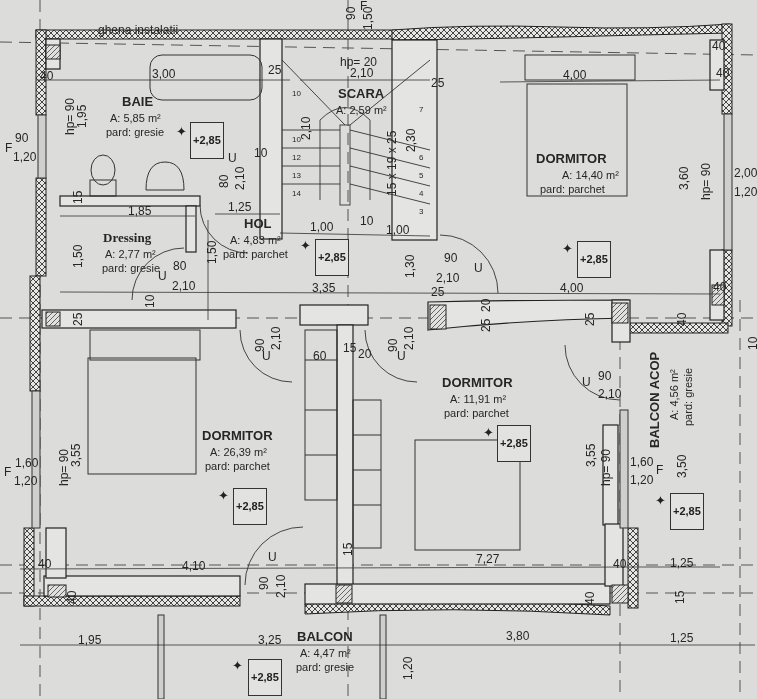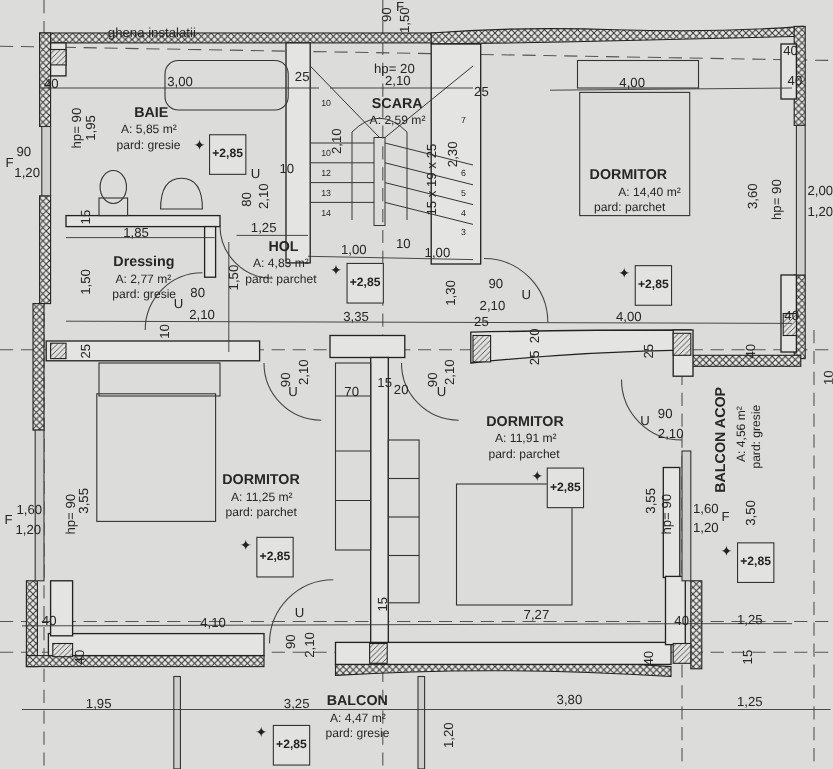--- a/index.html
+++ b/index.html
@@ -170,34 +170,34 @@
 <span class="t vr" style="left:386px;top:196px;">15 x 19 x 25</span>
 
 
 <span class="t room-name" style="left:536px;top:153px;">DORMITOR</span>
 <span class="t room-sub" style="left:542px;top:169px;margin-left:20px;">A: 14,40 m²</span>
 <span class="t room-sub" style="left:540px;top:183px;">pard: parchet</span>
 <span class="lvl-icon" style="left:562px;top:242px;">✦</span>
 <span class="lvl" style="left:577px;top:241px;">+2,85</span>
 
 
-<span class="t room-name" style="left:103px;top:232px;">Dressing</span>
+<span class="t room-name" style="left:103px;top:232px;font-family:Liberation Serif, serif;">Dressing</span>
 <span class="t room-sub" style="left:105px;top:248px;">A: 2,77 m²</span>
 <span class="t room-sub" style="left:102px;top:262px;">pard: gresie</span>
 
 
 <span class="t room-name" style="left:244px;top:218px;">HOL</span>
 <span class="t room-sub" style="left:230px;top:234px;">A: 4,83 m²</span>
 <span class="t room-sub" style="left:223px;top:248px;">pard: parchet</span>
 <span class="lvl-icon" style="left:300px;top:239px;">✦</span>
 <span class="lvl" style="left:315px;top:239px;">+2,85</span>
 
 
 <span class="t room-name" style="left:202px;top:430px;">DORMITOR</span>
-<span class="t room-sub" style="left:210px;top:446px;">A: 11,25 m²</span>
+<span class="t room-sub" style="left:210px;top:446px;">A: 26,39 m²</span>
 <span class="t room-sub" style="left:205px;top:460px;">pard: parchet</span>
 <span class="lvl-icon" style="left:218px;top:489px;">✦</span>
 <span class="lvl" style="left:233px;top:488px;">+2,85</span>
 
 
 <span class="t room-name" style="left:442px;top:377px;">DORMITOR</span>
 <span class="t room-sub" style="left:450px;top:393px;">A: 11,91 m²</span>
 <span class="t room-sub" style="left:444px;top:407px;">pard: parchet</span>
 <span class="lvl-icon" style="left:483px;top:426px;">✦</span>
 <span class="lvl" style="left:497px;top:425px;">+2,85</span>
@@ -217,35 +217,35 @@
 <span class="lvl" style="left:248px;top:659px;">+2,85</span>
 
 
 <span class="t" style="left:152px;top:68px;">3,00</span>
 <span class="t" style="left:350px;top:67px;">2,10</span>
 <span class="t" style="left:563px;top:69px;">4,00</span>
 <span class="t" style="left:40px;top:70px;">40</span>
 <span class="t" style="left:268px;top:64px;">25</span>
 <span class="t" style="left:431px;top:77px;">25</span>
 <span class="t" style="left:716px;top:67px;">40</span>
-<span class="t" style="left:112px;top:205px;">1,85</span>
+<span class="t" style="left:128px;top:205px;">1,85</span>
 <span class="t" style="left:228px;top:201px;">1,25</span>
 <span class="t" style="left:310px;top:221px;">1,00</span>
 <span class="t" style="left:360px;top:215px;">10</span>
 <span class="t" style="left:386px;top:224px;">1,00</span>
 <span class="t" style="left:254px;top:147px;">10</span>
 <span class="t" style="left:173px;top:260px;">80</span>
 <span class="t" style="left:172px;top:280px;">2,10</span>
 <span class="t" style="left:312px;top:282px;">3,35</span>
 <span class="t" style="left:444px;top:252px;">90</span>
 <span class="t" style="left:436px;top:272px;">2,10</span>
 <span class="t" style="left:431px;top:286px;">25</span>
 <span class="t" style="left:560px;top:282px;">4,00</span>
 <span class="t" style="left:713px;top:281px;">40</span>
-<span class="t" style="left:313px;top:350px;">70</span>
+<span class="t" style="left:313px;top:350px;">60</span>
 <span class="t" style="left:343px;top:342px;">15</span>
 <span class="t" style="left:358px;top:348px;">20</span>
 <span class="t" style="left:598px;top:370px;">90</span>
 <span class="t" style="left:598px;top:388px;">2,10</span>
 <span class="t" style="left:38px;top:558px;">40</span>
 <span class="t" style="left:182px;top:560px;">4,10</span>
 <span class="t" style="left:476px;top:553px;">7,27</span>
 <span class="t" style="left:613px;top:558px;">40</span>
 <span class="t" style="left:670px;top:557px;">1,25</span>
 <span class="t" style="left:78px;top:634px;">1,95</span>

